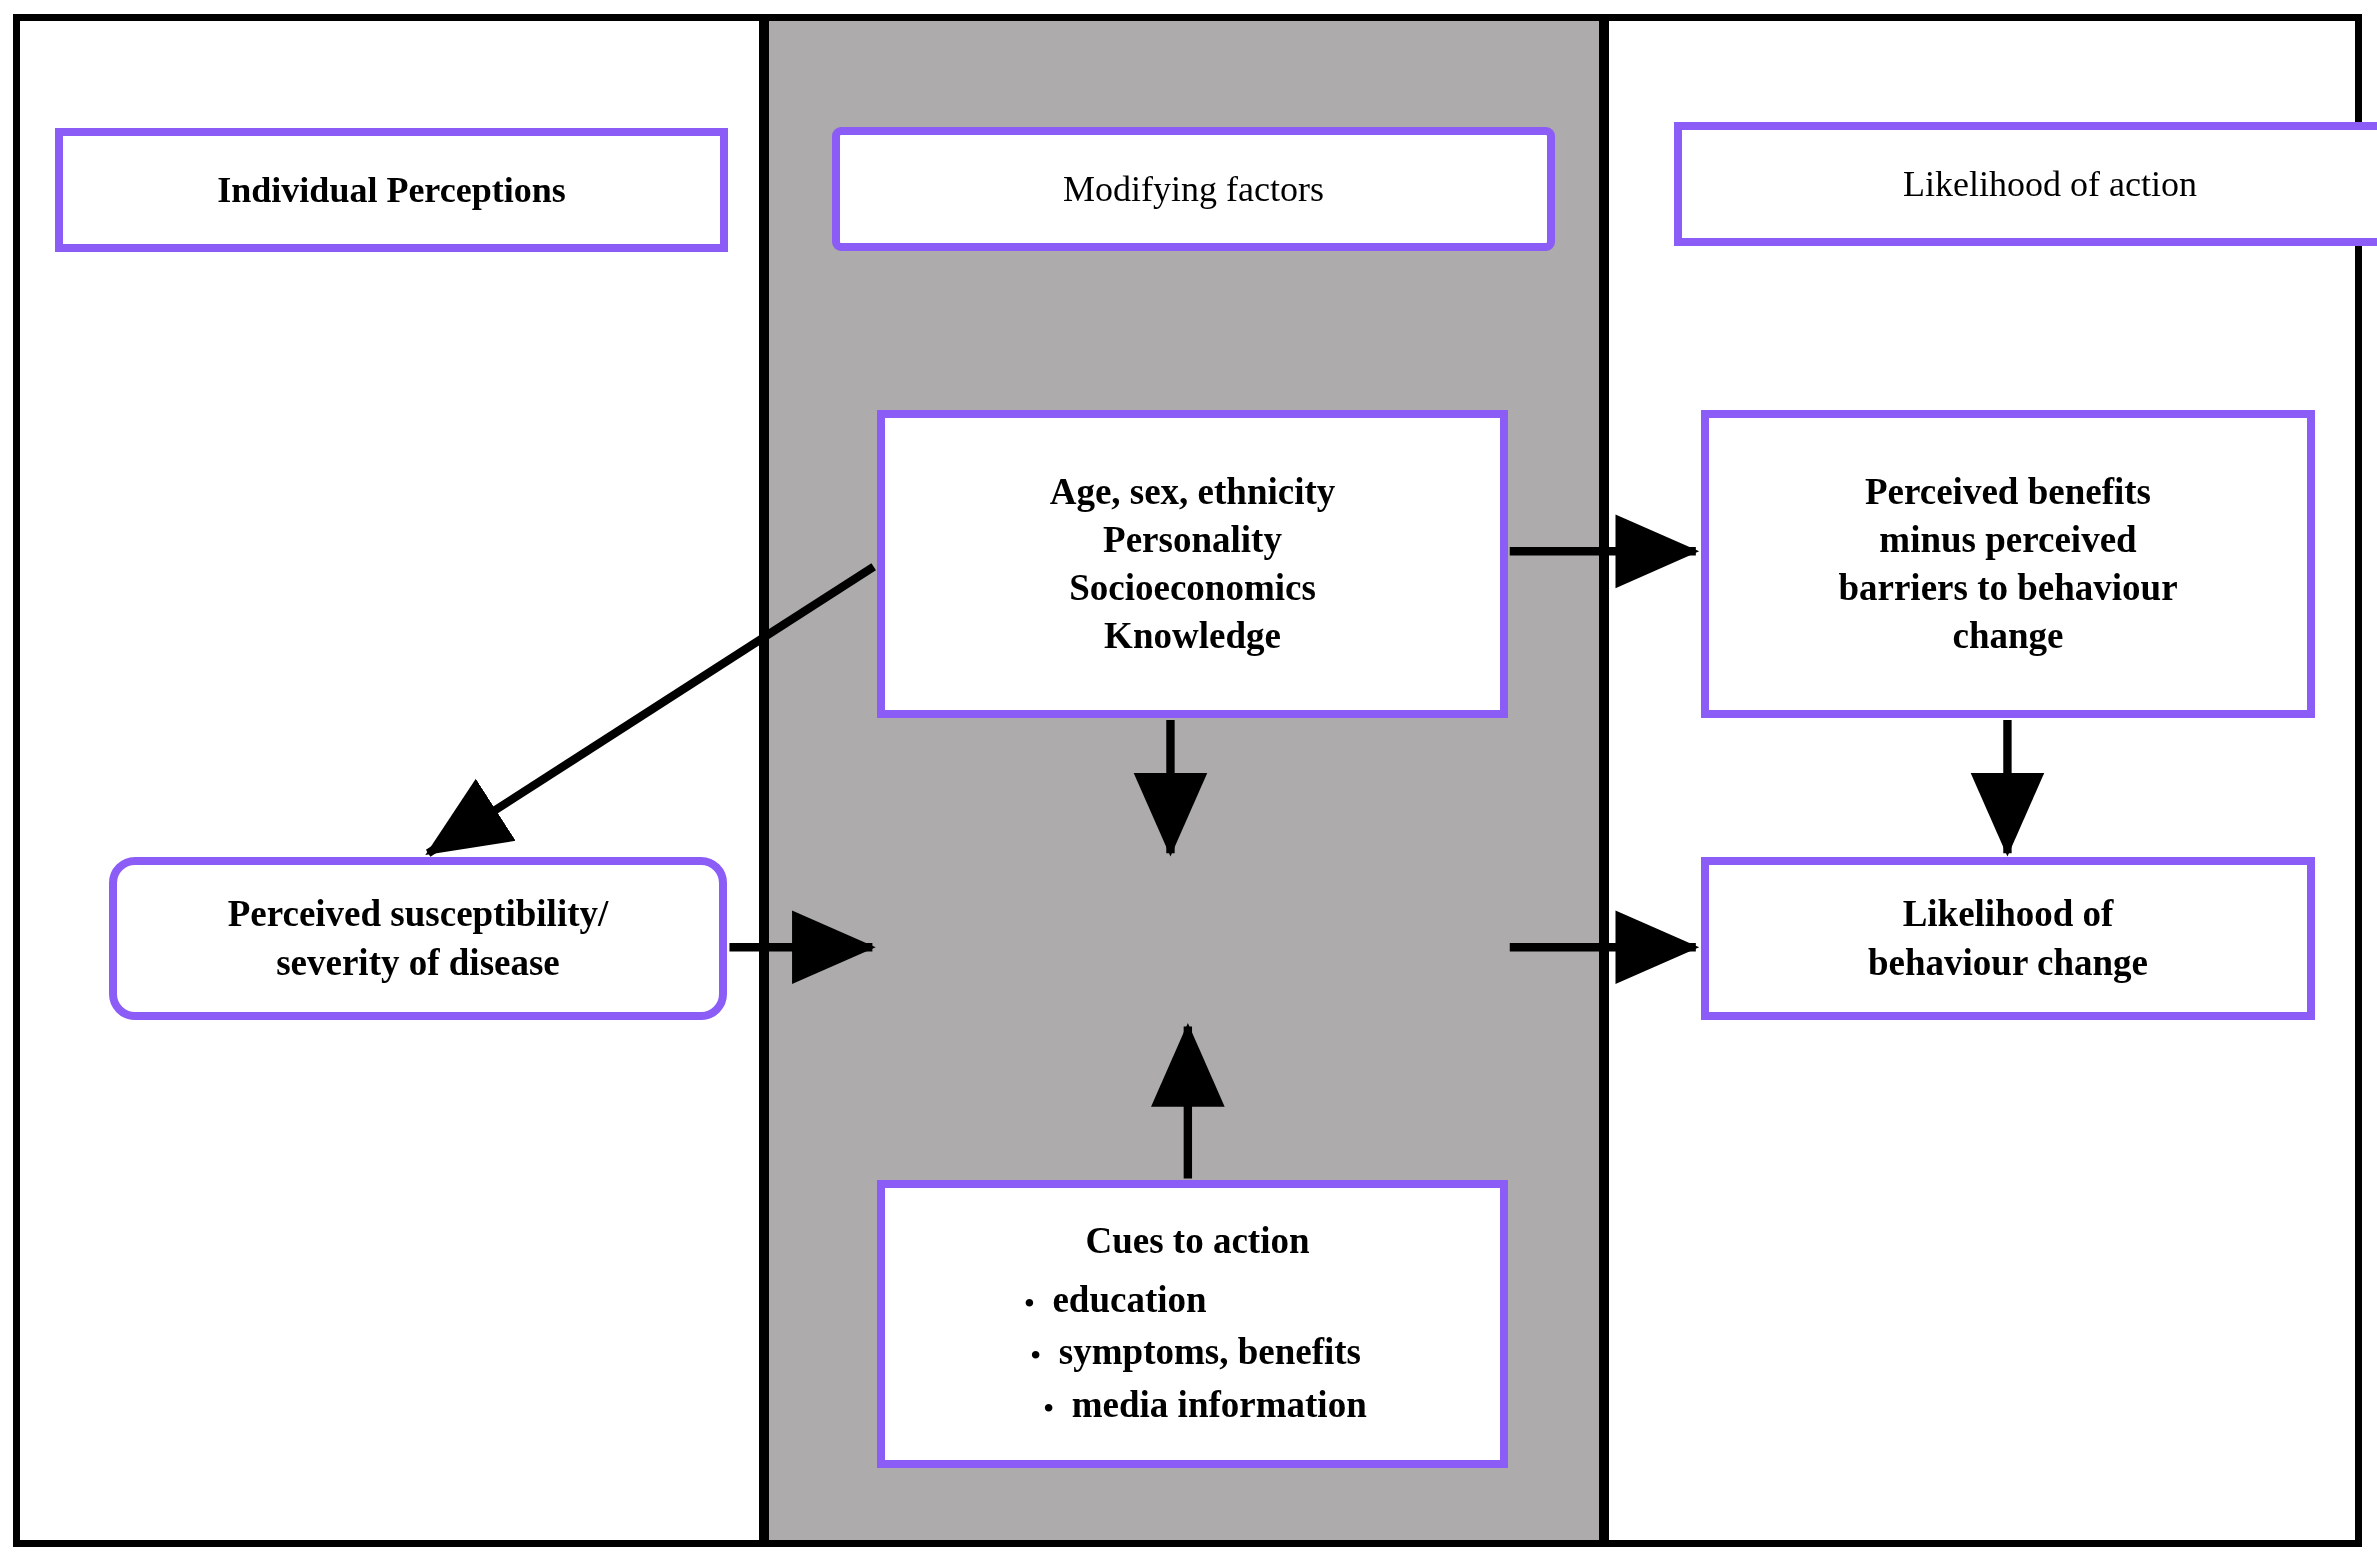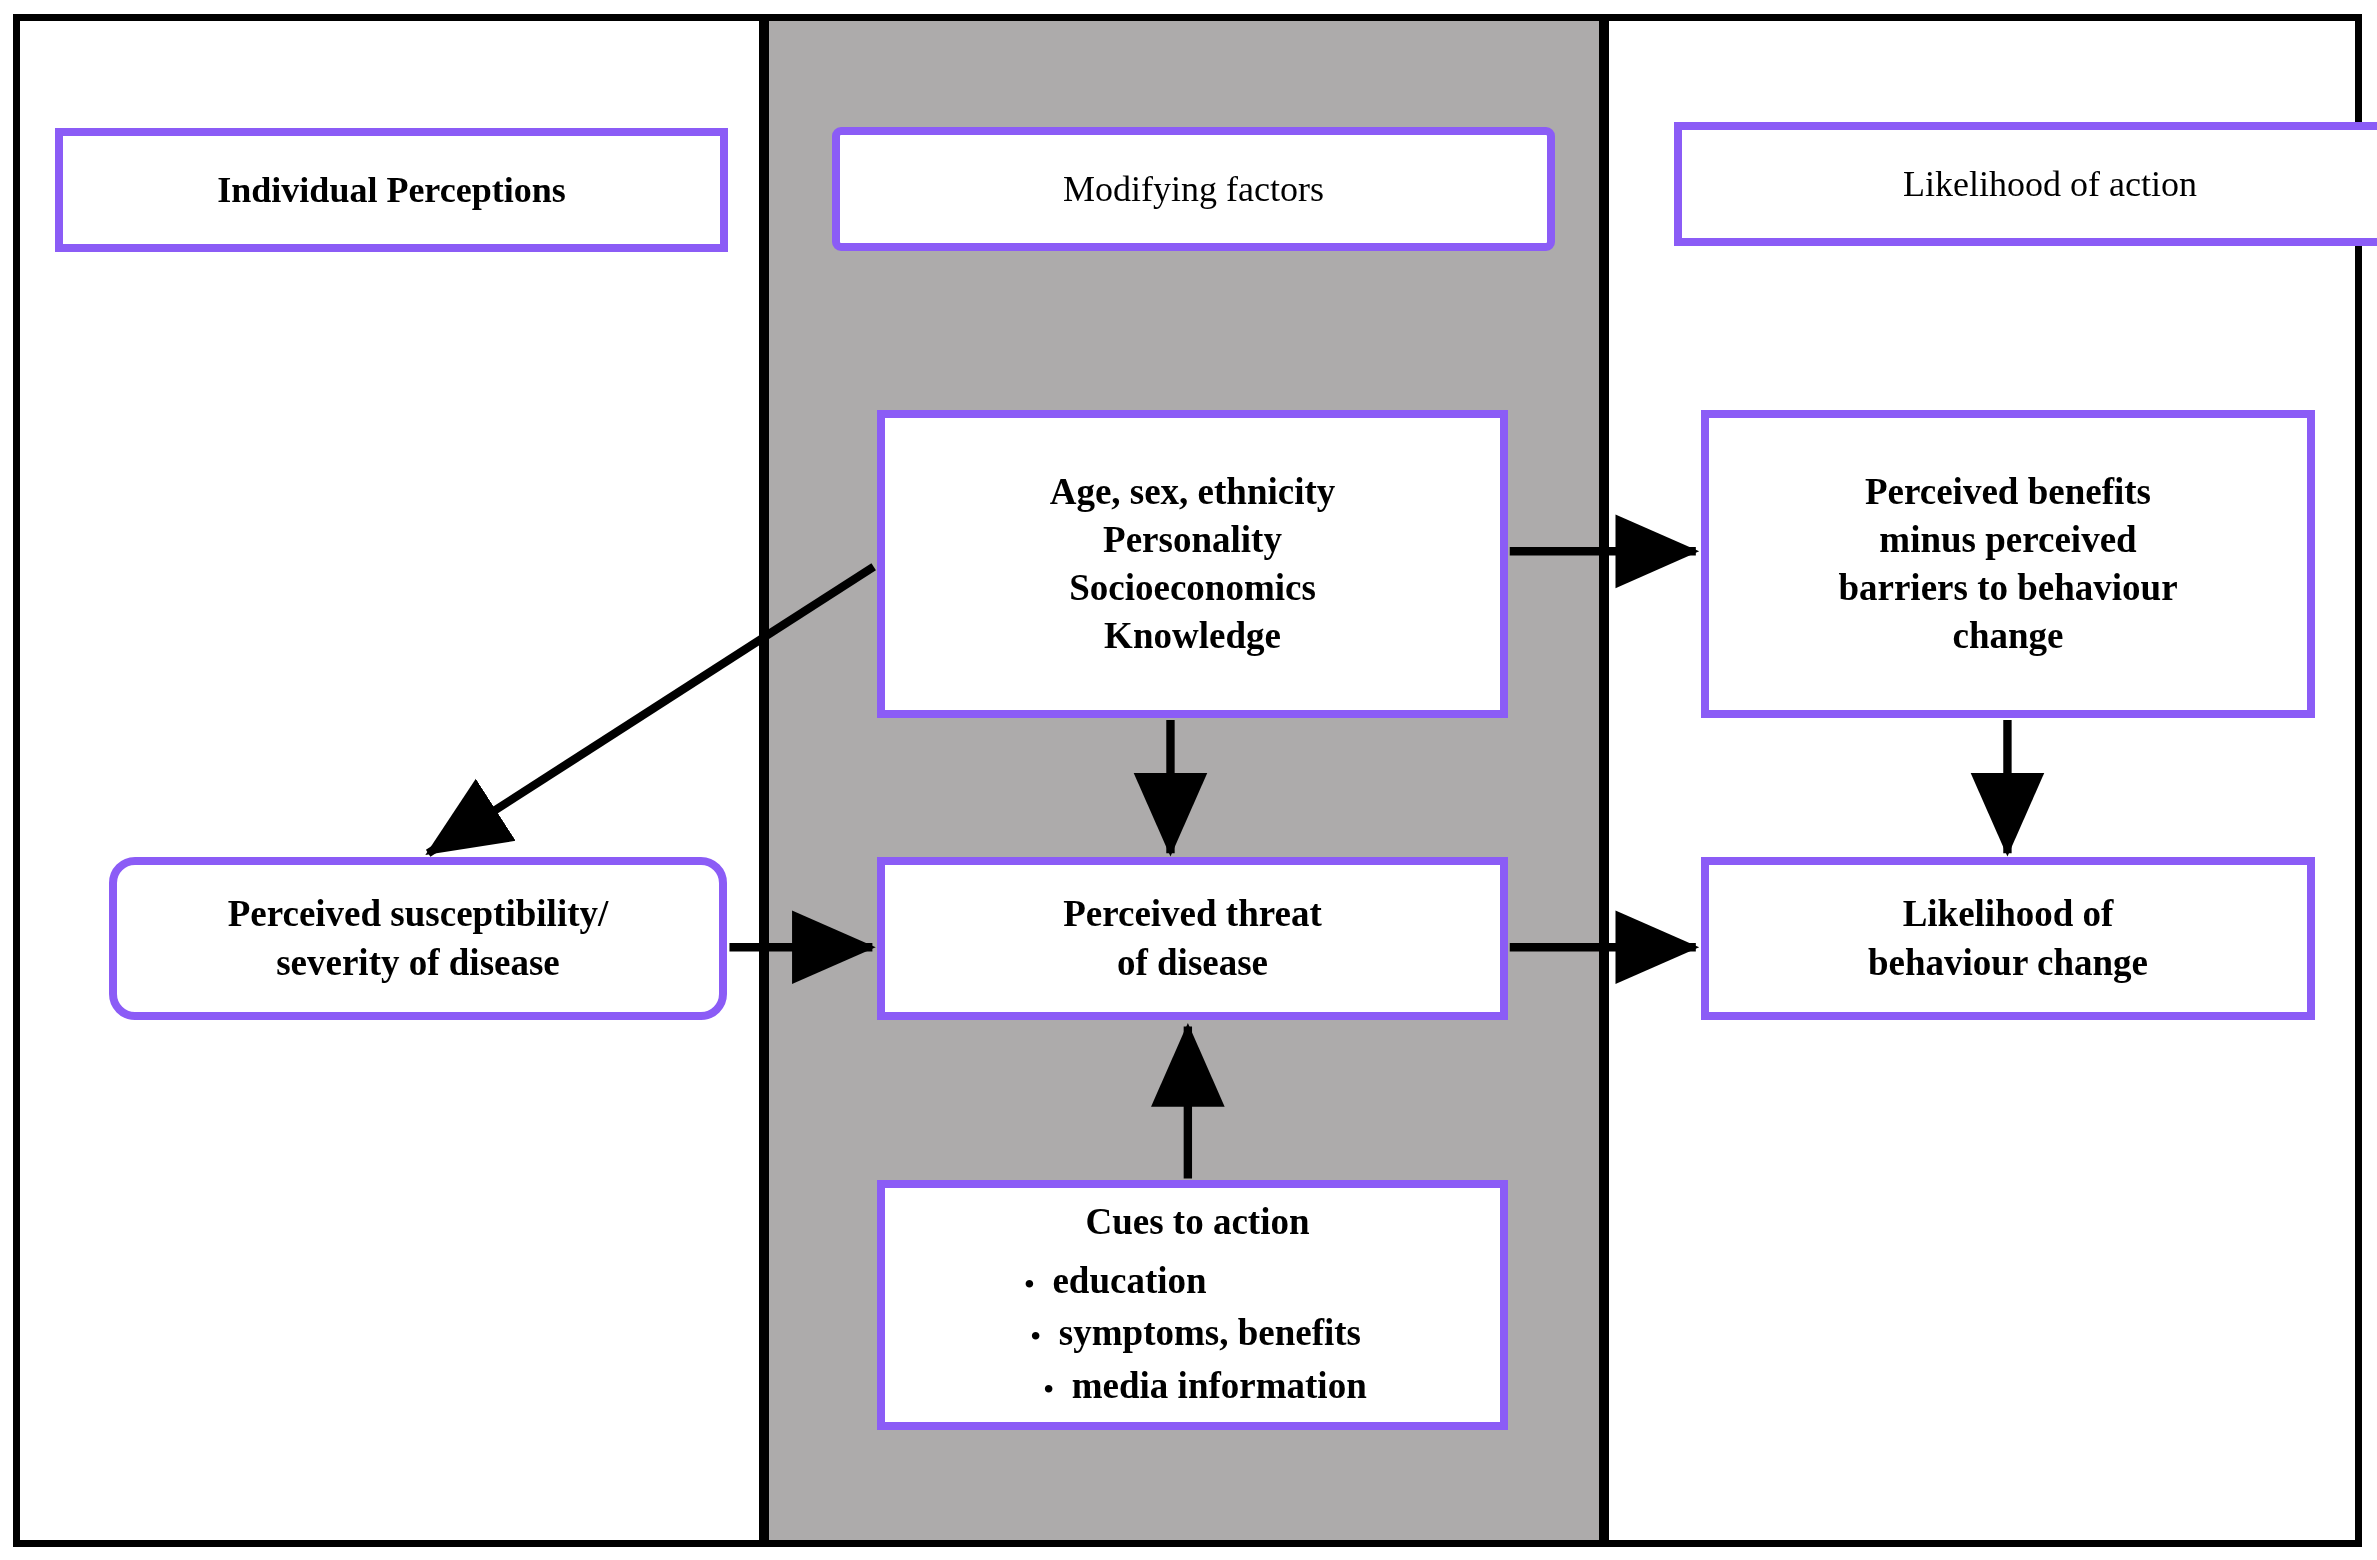--- a/index.html
+++ b/index.html
@@ -30,21 +30,21 @@
   #box-individual-perceptions{left:55px;top:128px;width:673px;height:124px;}
   #box-modifying-factors{left:832px;top:127px;width:723px;height:124px;border-radius:9px;}
   #box-likelihood-action{left:1674px;top:122px;width:752px;height:124px;}
 
   
   #box-demographics{left:877px;top:410px;width:631px;height:308px;}
   #box-benefits{left:1701px;top:410px;width:614px;height:308px;}
   #box-susceptibility{left:109px;top:857px;width:618px;height:163px;border-radius:26px;}
   #box-threat{left:877px;top:857px;width:631px;height:163px;}
   #box-likelihood-change{left:1701px;top:857px;width:614px;height:163px;}
-  #box-cues{left:877px;top:1180px;width:631px;height:250px;padding-left:10px;}
+  #box-cues{left:877px;top:1180px;width:631px;height:288px;padding-left:10px;}
 
   
   .cues-title{font-weight:700;font-size:37px;margin-bottom:9px;}
   .cues-list{margin:0;padding:0;list-style:none;}
   .cues-list li{font-weight:700;font-size:37px;line-height:1.42;white-space:nowrap;
     display:flex;align-items:baseline;}
   .cues-list li .bullet{display:inline-block;width:28px;text-align:left;font-size:28px;}
   #cue-0{margin-left:-3.9px;}
   #cue-1{margin-left:2.6px;}
   #cue-2{margin-left:15.5px;}
@@ -87,24 +87,20 @@
     <span class="ln">minus perceived</span>
     <span class="ln">barriers to behaviour</span>
     <span class="ln">change</span>
   </div>
 
   <div class="node body-box" id="box-susceptibility">
     <span class="ln">Perceived susceptibility/</span>
     <span class="ln">severity of disease</span>
   </div>
 
-  <div class="node body-box" id="box-threat">
-    <span class="ln">Perceived threat</span>
-    <span class="ln">of disease</span>
-  </div>
 
   <div class="node body-box" id="box-likelihood-change">
     <span class="ln">Likelihood of</span>
     <span class="ln">behaviour change</span>
   </div>
 
   <div class="node" id="box-cues">
     <div class="cues-title">Cues to action</div>
     <ul class="cues-list">
       <li id="cue-0">

